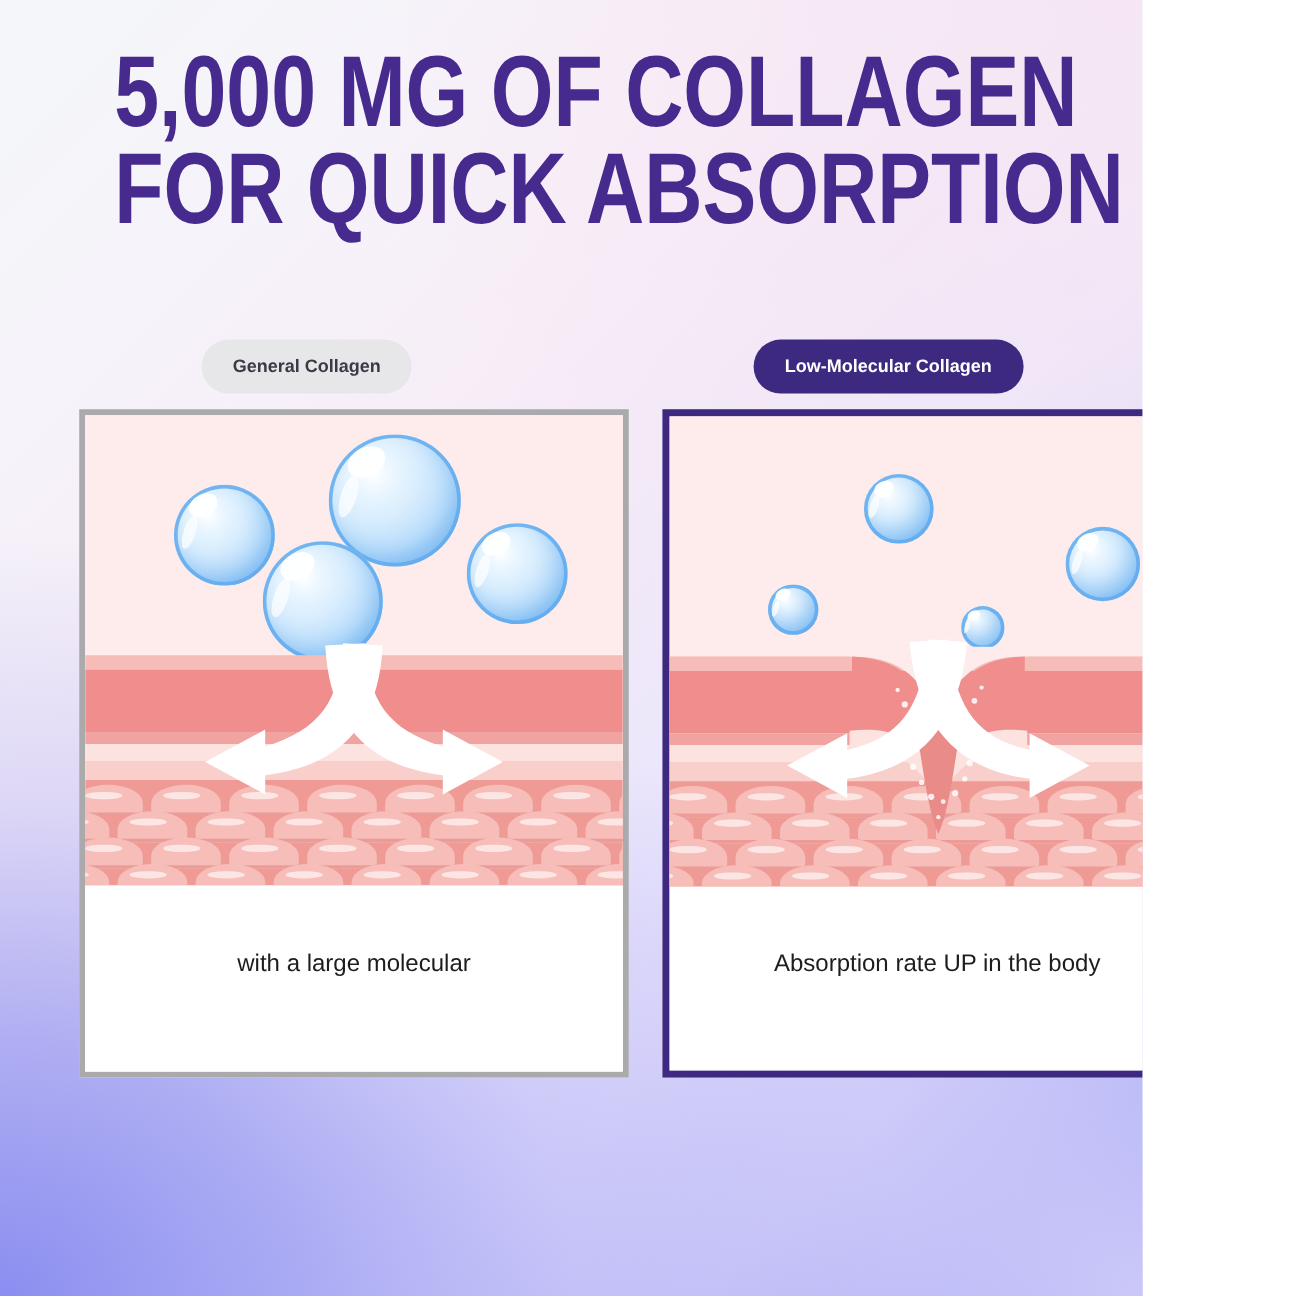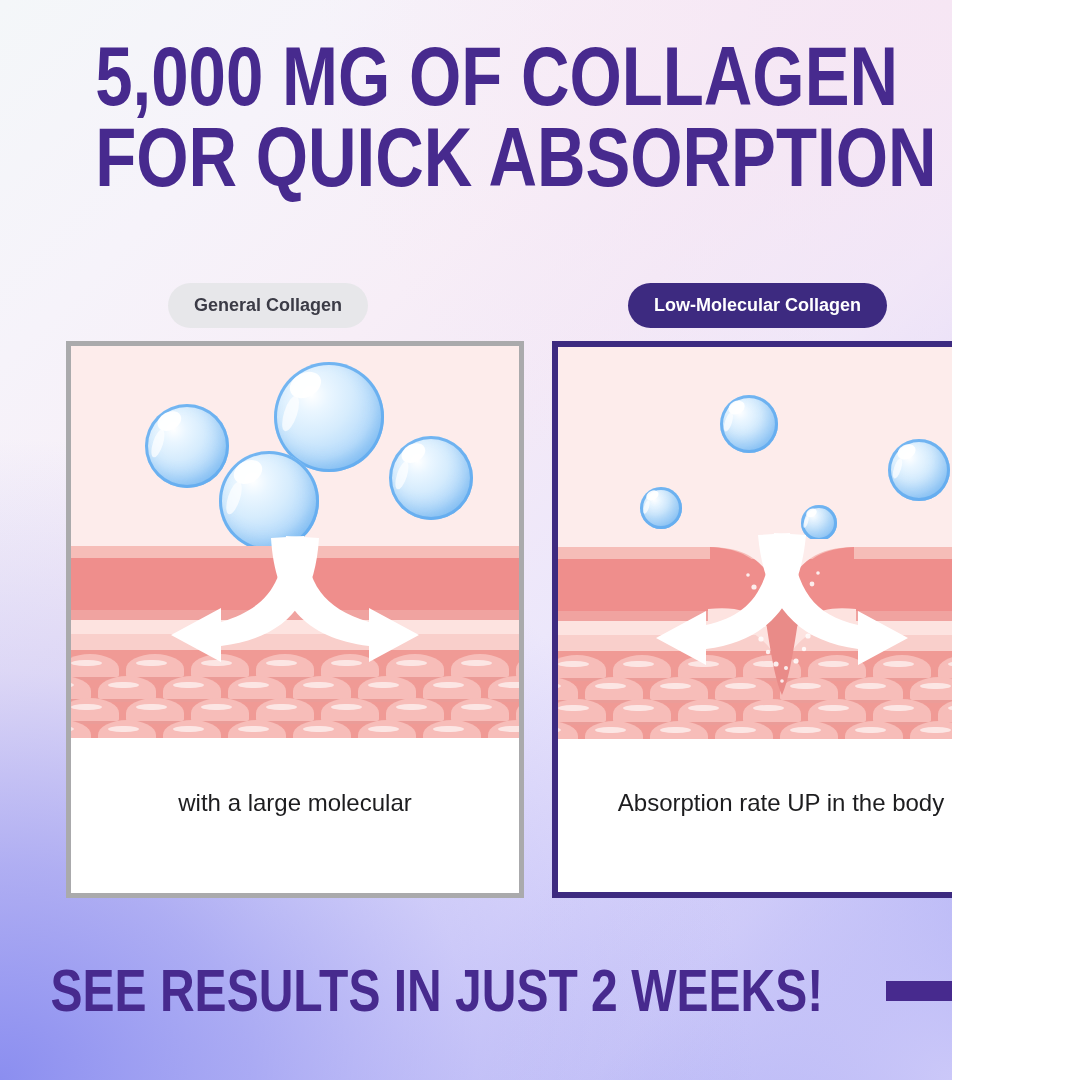--- a/index.html
+++ b/index.html
@@ -48,21 +48,21 @@
     white-space:nowrap;
     z-index:6;
   }
   .headline .hl-line{display:block;}
 
   
   .badge{
     position:absolute;top:283px;
     height:45px;line-height:45px;
     border-radius:23px;
-    font-size:18px;font-weight:bold;
+    font-size:15px;font-weight:bold;
     padding:0 26px;
     white-space:nowrap;
     text-align:center;
     z-index:7;
   }
   .badge-left{left:168px;background:#e7e7ea;color:#3b3b46;}
   .badge-right{left:628px;background:#3d2a80;color:#ffffff;}
 
   
   .panel{
@@ -126,21 +126,21 @@
     transform:rotate(18deg);
   }
 
   
   .caption{
     position:absolute;left:0;right:0;top:392px;bottom:0;
     background:#ffffff;
     display:flex;flex-direction:column;justify-content:center;align-items:center;
     text-align:center;
     color:#1d1d1f;
-    font-size:24px;
+    font-size:20px;
     line-height:1.42;
     padding:0 10px 24px;
     box-sizing:border-box;
   }
   .caption span{display:block;}
 
   
   .cta{
     position:absolute;left:0;right:0;top:952px;height:78px;
     display:flex;align-items:center;justify-content:center;
@@ -339,20 +339,14 @@
         <path d="M232,186 C238,244 256,268 300,278 L300,264 L350,291 L300,318 L300,302
                  C236,294 206,254 200,188 Z" fill="#ffffff"></path>
       </svg>
     </div>
 
     <div class="caption">
       <span>Absorption rate UP in the body</span>
     </div>
   </div>
 
-  <div class="cta">
-    <div class="cta-text">SEE RESULTS IN JUST 2 WEEKS!</div>
-    <svg class="cta-arrow" viewBox="0 0 112 52">
-      <path d="M0,16 L66,16 L66,2 L110,26 L66,50 L66,36 L0,36 Z" fill="#472a8e"></path>
-    </svg>
-  </div>
 
 </div>
 
 </body></html>

